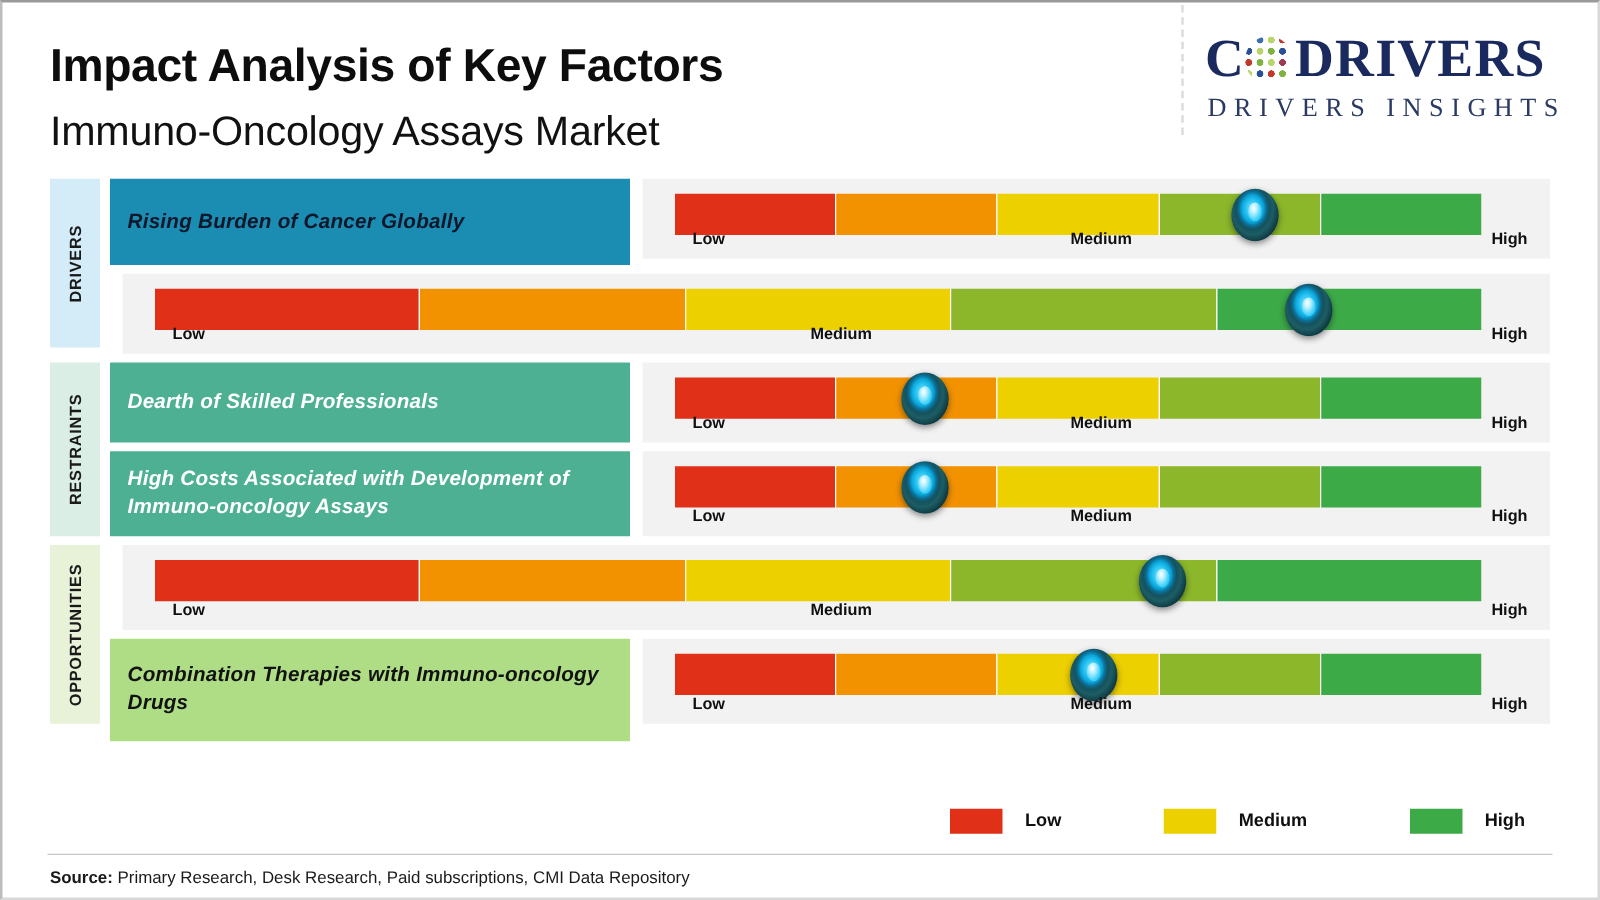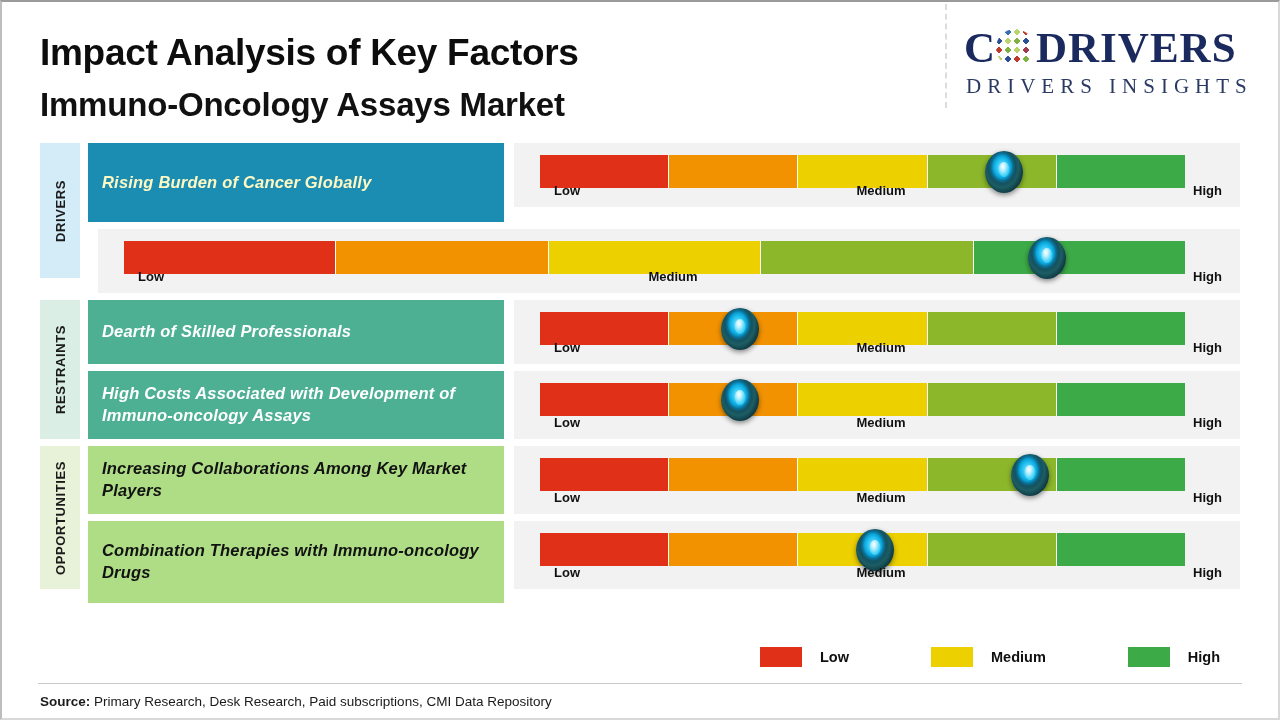--- a/index.html
+++ b/index.html
@@ -38,21 +38,21 @@
     font-size: 37px;
     font-weight: bold;
     color: #0d0d0d;
     letter-spacing: -0.3px;
     white-space: nowrap;
   }
   .title-sub {
     position: absolute;
     left: 38px; top: 84px;
     font-size: 33px;
-    font-weight: bold;
+    font-weight: normal;
     color: #111111;
     letter-spacing: -0.2px;
     white-space: nowrap;
   }
   .header-divider {
     position: absolute;
     left: 943px; top: 2px;
     width: 0;
     height: 104px;
     border-left: 2px dashed #dcdcdc;
@@ -291,21 +291,21 @@
     </div>
   </div>
 
   <div class="matrix">
       <div class="group">
         <div class="group-label" style="background: rgb(212, 236, 247); height: 135px;">
           <span>DRIVERS</span>
         </div>
         <div class="group-rows">
           <div class="frow">
-            <div class="factor-box" style="background: rgb(27, 140, 178); color: #fef9c3; height: 79px;">Rising Burden of Cancer Globally</div>
+            <div class="factor-box" style="background: rgb(27, 140, 178); color: #0f172a; height: 69px;">Rising Burden of Cancer Globally</div>
             <div class="gauge-panel" style="height: 64px;">
               <div class="gauge-bar">
                 <div class="seg" style="background: linear-gradient(rgb(224, 49, 24) 0%, rgb(224, 49, 24) 55%, rgb(224, 49, 24) 100%);"></div>
                 <div class="seg" style="background: linear-gradient(rgb(243, 146, 0) 0%, rgb(243, 146, 0) 55%, rgb(243, 146, 0) 100%);"></div>
                 <div class="seg" style="background: linear-gradient(rgb(237, 208, 0) 0%, rgb(237, 208, 0) 55%, rgb(237, 208, 0) 100%);"></div>
                 <div class="seg" style="background: linear-gradient(rgb(140, 183, 43) 0%, rgb(140, 183, 43) 55%, rgb(140, 183, 43) 100%);"></div>
                 <div class="seg" style="background: linear-gradient(rgb(61, 170, 72) 0%, rgb(61, 170, 72) 55%, rgb(61, 170, 72) 100%);"></div>
               </div>
               <div class="marker" style="left: calc(72% - 32.32px);"></div>
               <div class="scale-labels">
@@ -376,21 +376,20 @@
             </div>
           </div>
         </div>
       </div>
       <div class="group">
         <div class="group-label" style="background: rgb(231, 242, 216); height: 143px;">
           <span>OPPORTUNITIES</span>
         </div>
         <div class="group-rows">
           <div class="frow">
-            <div class="factor-box" style="background: rgb(174, 221, 134); color: rgb(18, 18, 18); height: 68px;">Increasing Collaborations Among Key Market Players</div>
             <div class="gauge-panel" style="height: 68px;">
               <div class="gauge-bar">
                 <div class="seg" style="background: linear-gradient(rgb(224, 49, 24) 0%, rgb(224, 49, 24) 55%, rgb(224, 49, 24) 100%);"></div>
                 <div class="seg" style="background: linear-gradient(rgb(243, 146, 0) 0%, rgb(243, 146, 0) 55%, rgb(243, 146, 0) 100%);"></div>
                 <div class="seg" style="background: linear-gradient(rgb(237, 208, 0) 0%, rgb(237, 208, 0) 55%, rgb(237, 208, 0) 100%);"></div>
                 <div class="seg" style="background: linear-gradient(rgb(140, 183, 43) 0%, rgb(140, 183, 43) 55%, rgb(140, 183, 43) 100%);"></div>
                 <div class="seg" style="background: linear-gradient(rgb(61, 170, 72) 0%, rgb(61, 170, 72) 55%, rgb(61, 170, 72) 100%);"></div>
               </div>
               <div class="marker" style="left: calc(76% - 35.56px);"></div>
               <div class="scale-labels">

